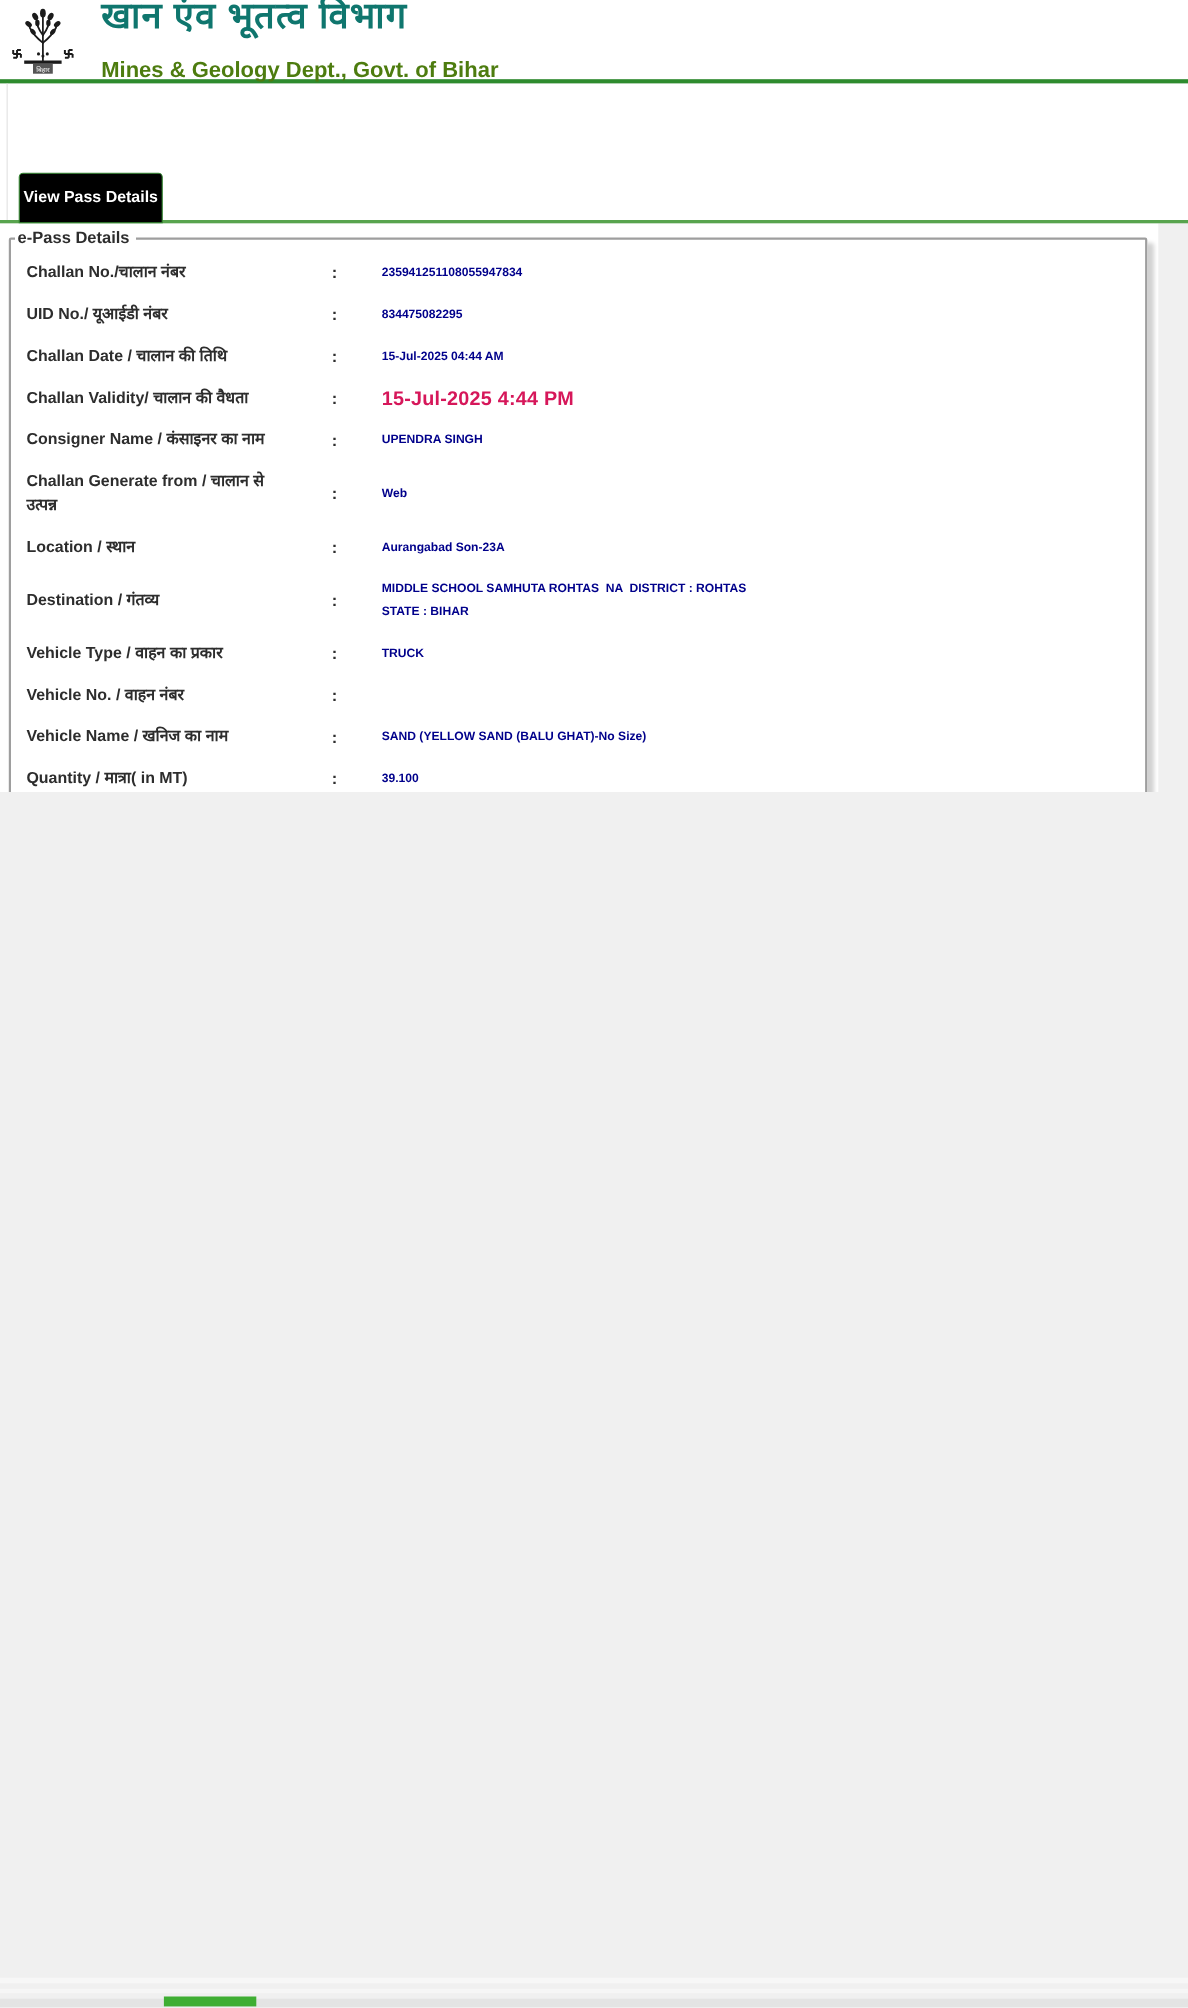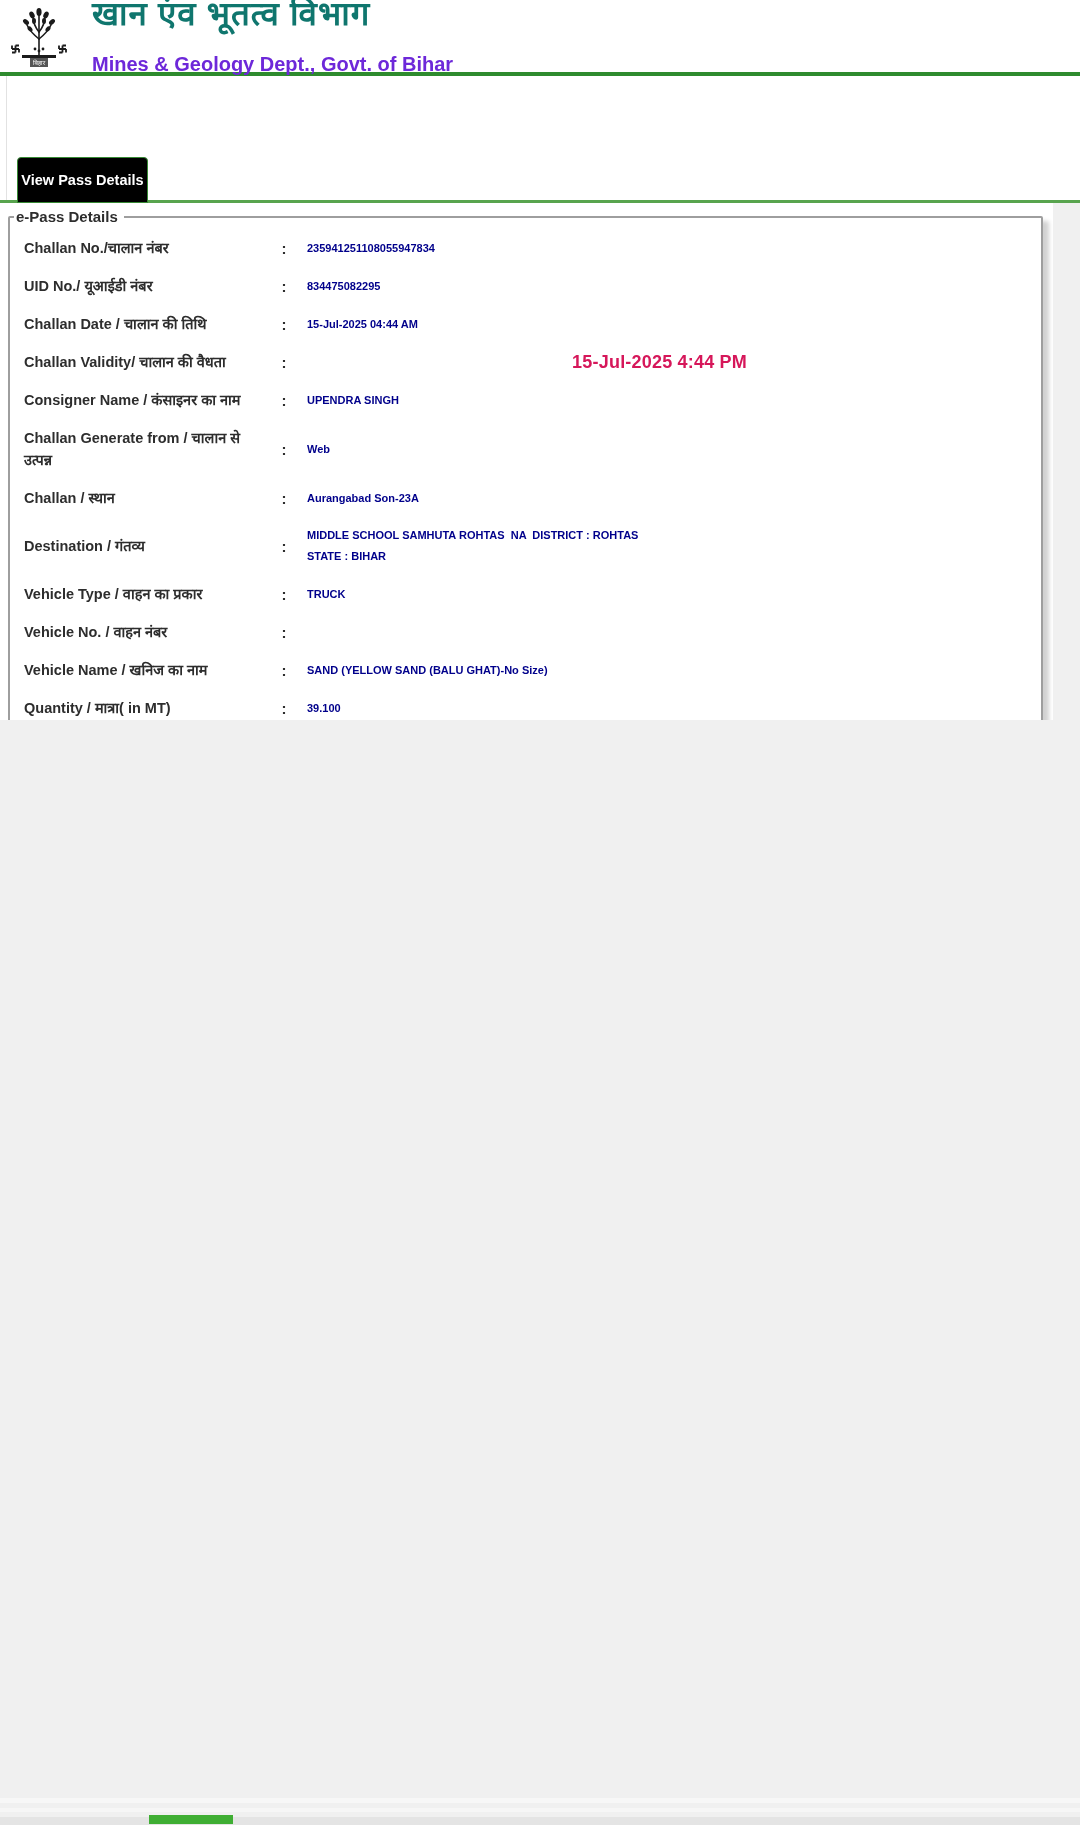--- a/index.html
+++ b/index.html
@@ -4,41 +4,41 @@
 <style>
   * { box-sizing: border-box; margin: 0; padding: 0; }
   html,body { width:1080px; background:#f0f0f0; font-family:"Liberation Sans", sans-serif; }
   .page { position:relative; width:1080px; height:1825px; background:#f0f0f0; overflow:hidden; }
 
   
   .header { height:72px; background:#ffffff; display:flex; align-items:center; padding-left:8px; }
   .logo { width:62px; height:64px; flex:0 0 62px; margin-top:2px; }
   .header-text { margin-left:22px; }
   .title-hi { font-size:33px; font-weight:bold; color:#0f766e; line-height:36px; letter-spacing:1px; }
-  .subtitle { font-size:20px; font-weight:bold; color:#6d28d9; line-height:24px; margin-top:20px; }
+  .subtitle { font-size:20px; font-weight:bold; color:#4d7c0f; line-height:24px; margin-top:20px; }
   .green-rule { height:4px; background:#2e8b2e; }
 
   
   .tab-strip { background:#ffffff; height:127px; position:relative; border-bottom:3px solid #58a44e; }
   .tab-strip::before { content:""; position:absolute; left:6px; top:0; bottom:0; width:1px; background:#e2e2e2; }
   .view-pass-btn { position:absolute; left:17px; bottom:-3px; width:131px; height:46px;
       background:#000000; border:1px solid #378934; border-radius:4px 4px 0 0;
       color:#ffffff; font-family:"Liberation Sans",sans-serif; font-size:14.5px; font-weight:bold; cursor:pointer; }
 
   
   .main-white { width:1053px; background:#ffffff; min-height:473px; padding-top:5px; }
   fieldset.epass { margin-left:8px; width:1035px; border:2px solid #9e9e9e; border-radius:2px;
       background:#ffffff; padding:4px 0 14px 0; box-shadow:6px 5px 4px rgba(0,0,0,0.18); }
   fieldset.epass legend { margin-left:4px; padding:0 6px 0 2px; font-size:15px; font-weight:bold; color:#2d2d2d; }
-  .row { display:grid; grid-template-columns:237px 46px 1fr; align-items:center; padding:8px 4px 8px 14px; }
+  .row { display:grid; grid-template-columns:237px 46px 1fr; align-items:center; padding:8px 4px 8px 14px;gap:20px; }
   .row .label { font-size:14.5px; font-weight:600; color:#2d2d2d; line-height:22px; }
   .row .colon { font-size:15px; font-weight:bold; color:#2d2d2d; text-align:center; }
   .row .value { font-size:11px; font-weight:bold; color:#00008b; max-width:440px;
       white-space:pre-wrap; line-height:21px; }
-  .row .value.value-red { font-size:18px; color:#d6175a; letter-spacing:0.2px;text-align:right; }
+  .row .value.value-red { font-size:18px; color:#d6175a; letter-spacing:0.2px; }
 
   
   .footer { background:#f1f1f1; border-top:1px solid #d9d9d9; height:44px;
       display:flex; align-items:center; justify-content:center; }
   .footer .copyright { font-size:15px; color:#3f3f3f; letter-spacing:0.6px; }
 
   
   .below { position:absolute; left:0; right:0; bottom:0; top:720px; background:#f0f0f0; }
   .strip-light-1 { position:absolute; left:0; right:0; bottom:22px; height:5px; background:#f7f7f7; }
   .strip-light-2 { position:absolute; left:0; right:0; bottom:13px; height:4px; background:#f6f6f6; }
@@ -127,21 +127,21 @@
     <div class="value">UPENDRA SINGH</div>
   </div>
 
   <div class="row">
     <div class="label">Challan Generate from / चालान से उत्पन्न</div>
     <div class="colon">:</div>
     <div class="value">Web</div>
   </div>
 
   <div class="row">
-    <div class="label">Challan / स्थान</div>
+    <div class="label">Location / स्थान</div>
     <div class="colon">:</div>
     <div class="value">Aurangabad Son-23A</div>
   </div>
 
   <div class="row">
     <div class="label">Destination / गंतव्य</div>
     <div class="colon">:</div>
     <div class="value">MIDDLE SCHOOL SAMHUTA ROHTAS  NA  DISTRICT : ROHTAS
 STATE : BIHAR</div>
   </div>

